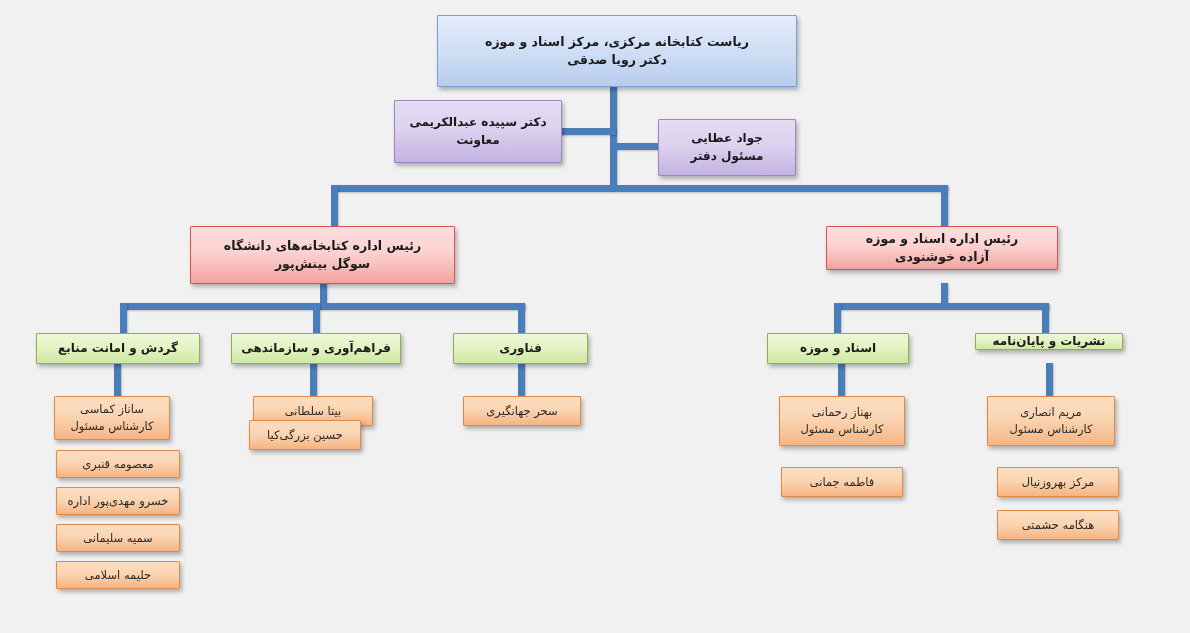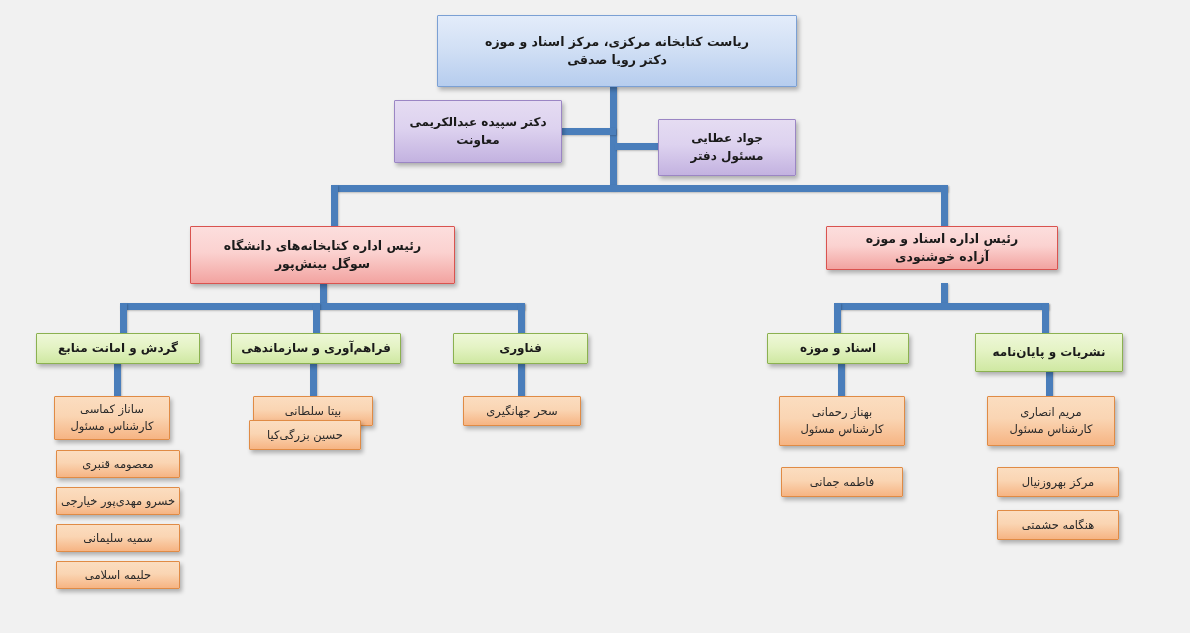--- a/index.html
+++ b/index.html
@@ -157,33 +157,33 @@
   </div>
 
   <div class="node lvl-green" style="left:453px; top:333px; width:135px; height:31px;">
     <span class="ln">فناوری</span>
   </div>
 
   <div class="node lvl-green" style="left:767px; top:333px; width:142px; height:31px;text-align:right;">
     <span class="ln">اسناد و موزه</span>
   </div>
 
-  <div class="node lvl-green" style="left:975px; top:333px; width:148px; height:39px;">
+  <div class="node lvl-green" style="left:975px; top:333px; width:148px; height:17px;">
     <span class="ln">نشریات و پایان‌نامه</span>
   </div>
 
   <div class="node lvl-orange" style="left:54px; top:396px; width:116px; height:44px;">
     <span class="ln">ساناز کماسی</span>
     <span class="ln">کارشناس مسئول</span>
   </div>
   <div class="node lvl-orange" style="left:56px; top:450px; width:124px; height:28px;">
     <span class="ln">معصومه قنبری</span>
   </div>
   <div class="node lvl-orange" style="left:56px; top:487px; width:124px; height:28px;">
-    <span class="ln">خسرو مهدی‌پور خیارجی</span>
+    <span class="ln">خسرو مهدی‌پور اداره</span>
   </div>
   <div class="node lvl-orange" style="left:56px; top:524px; width:124px; height:28px;">
     <span class="ln">سمیه سلیمانی</span>
   </div>
   <div class="node lvl-orange" style="left:56px; top:561px; width:124px; height:28px;">
     <span class="ln">حلیمه اسلامی</span>
   </div>
   <div class="node lvl-orange" style="left:56px; top:597px; width:124px; height:28px;margin-top:44px;">
     <span class="ln">معصومه آقایی‌پور</span>
   </div>

